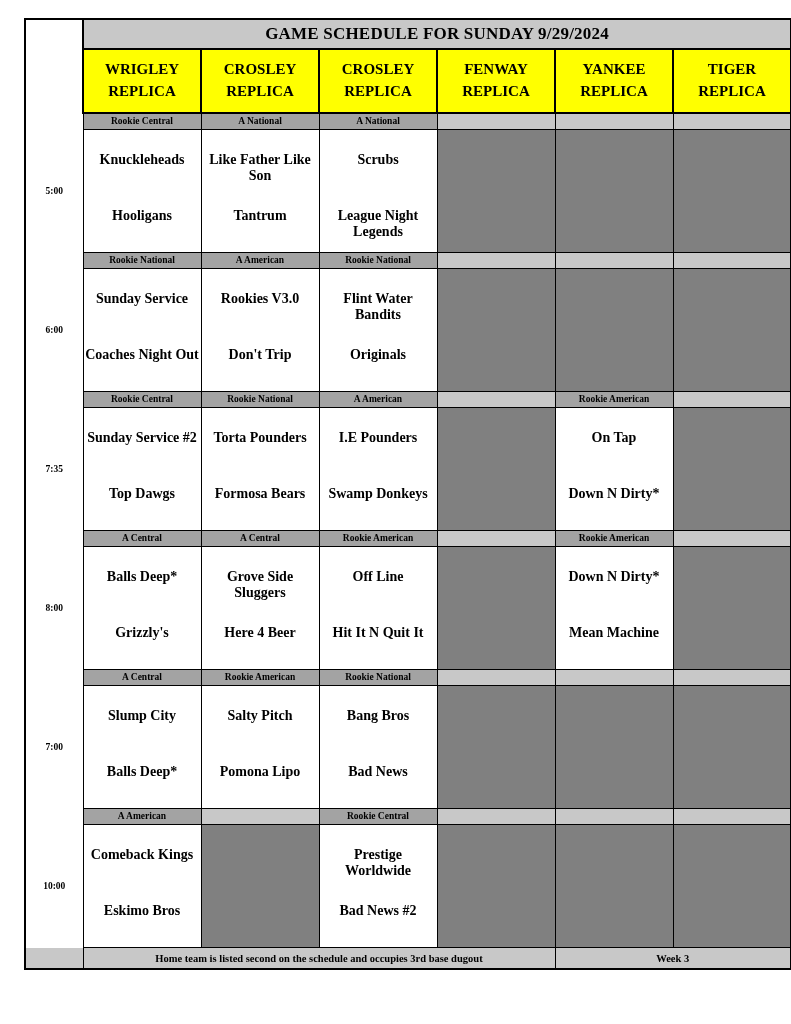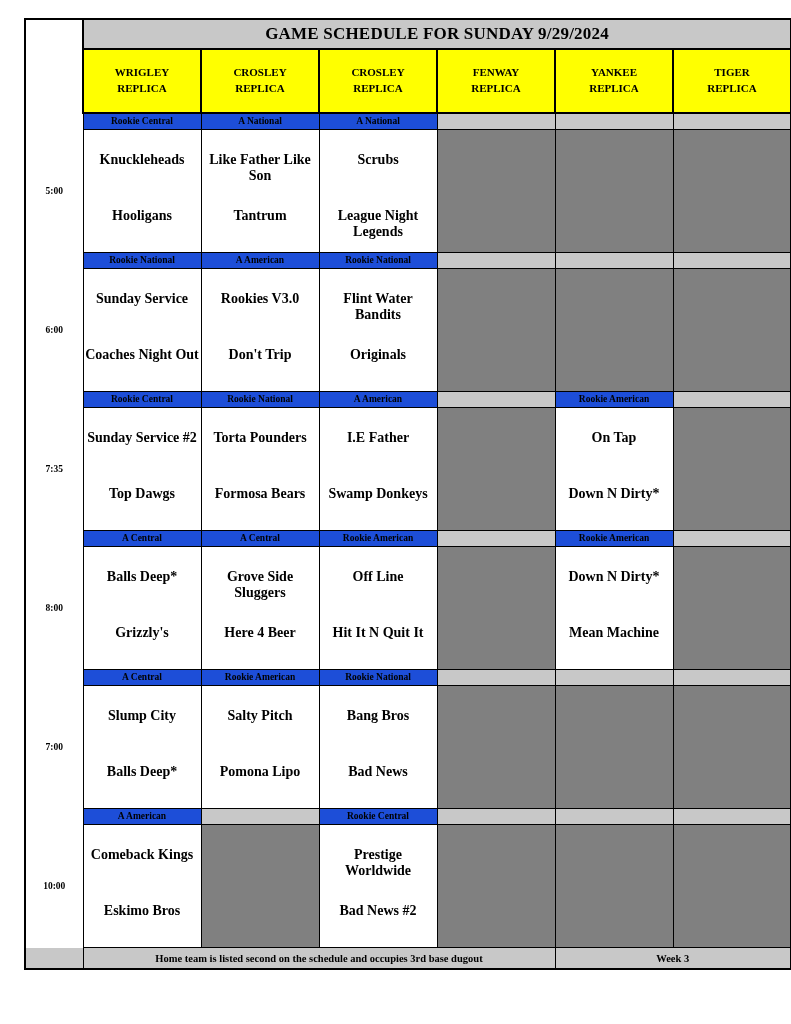--- a/index.html
+++ b/index.html
@@ -46,30 +46,30 @@
     font-weight: bold;
     font-size: 17px;
     height: 28px;
     letter-spacing: .2px;
     border: 2px solid #000 !important;
   }
   
   td.field-head {
     background: #ffff00;
     font-weight: bold;
-    font-size: 11px;
+    font-size: 15px;
     height: 62px;
     line-height: 1.45;
     border: 2px solid #000 !important;
   }
   td.field-head .l1, td.field-head .l2 { display: block; }
 
   
   td.league {
-    background: #1d4ed8;
+    background: #a3a3a3;
     font-weight: bold;
     font-size: 9.5px;
     height: 15px;
     line-height: 15px;
   }
   td.league.empty { background: #c8c8c8; }
 
   
   td.game {
     height: 122px;
@@ -232,21 +232,21 @@
           <td class="time">7:35</td>
           <td class="game">
             <span class="away">Sunday Service #2</span>
             <span class="home">Top Dawgs</span>
           </td>
           <td class="game">
             <span class="away">Torta Pounders</span>
             <span class="home">Formosa Bears</span>
           </td>
           <td class="game">
-            <span class="away">I.E Father</span>
+            <span class="away">I.E Pounders</span>
             <span class="home">Swamp Donkeys</span>
           </td>
           <td class="game blocked"></td>
           <td class="game">
             <span class="away">On Tap</span>
             <span class="home">Down N Dirty*</span>
           </td>
           <td class="game blocked"></td>
         </tr>
         <tr>

